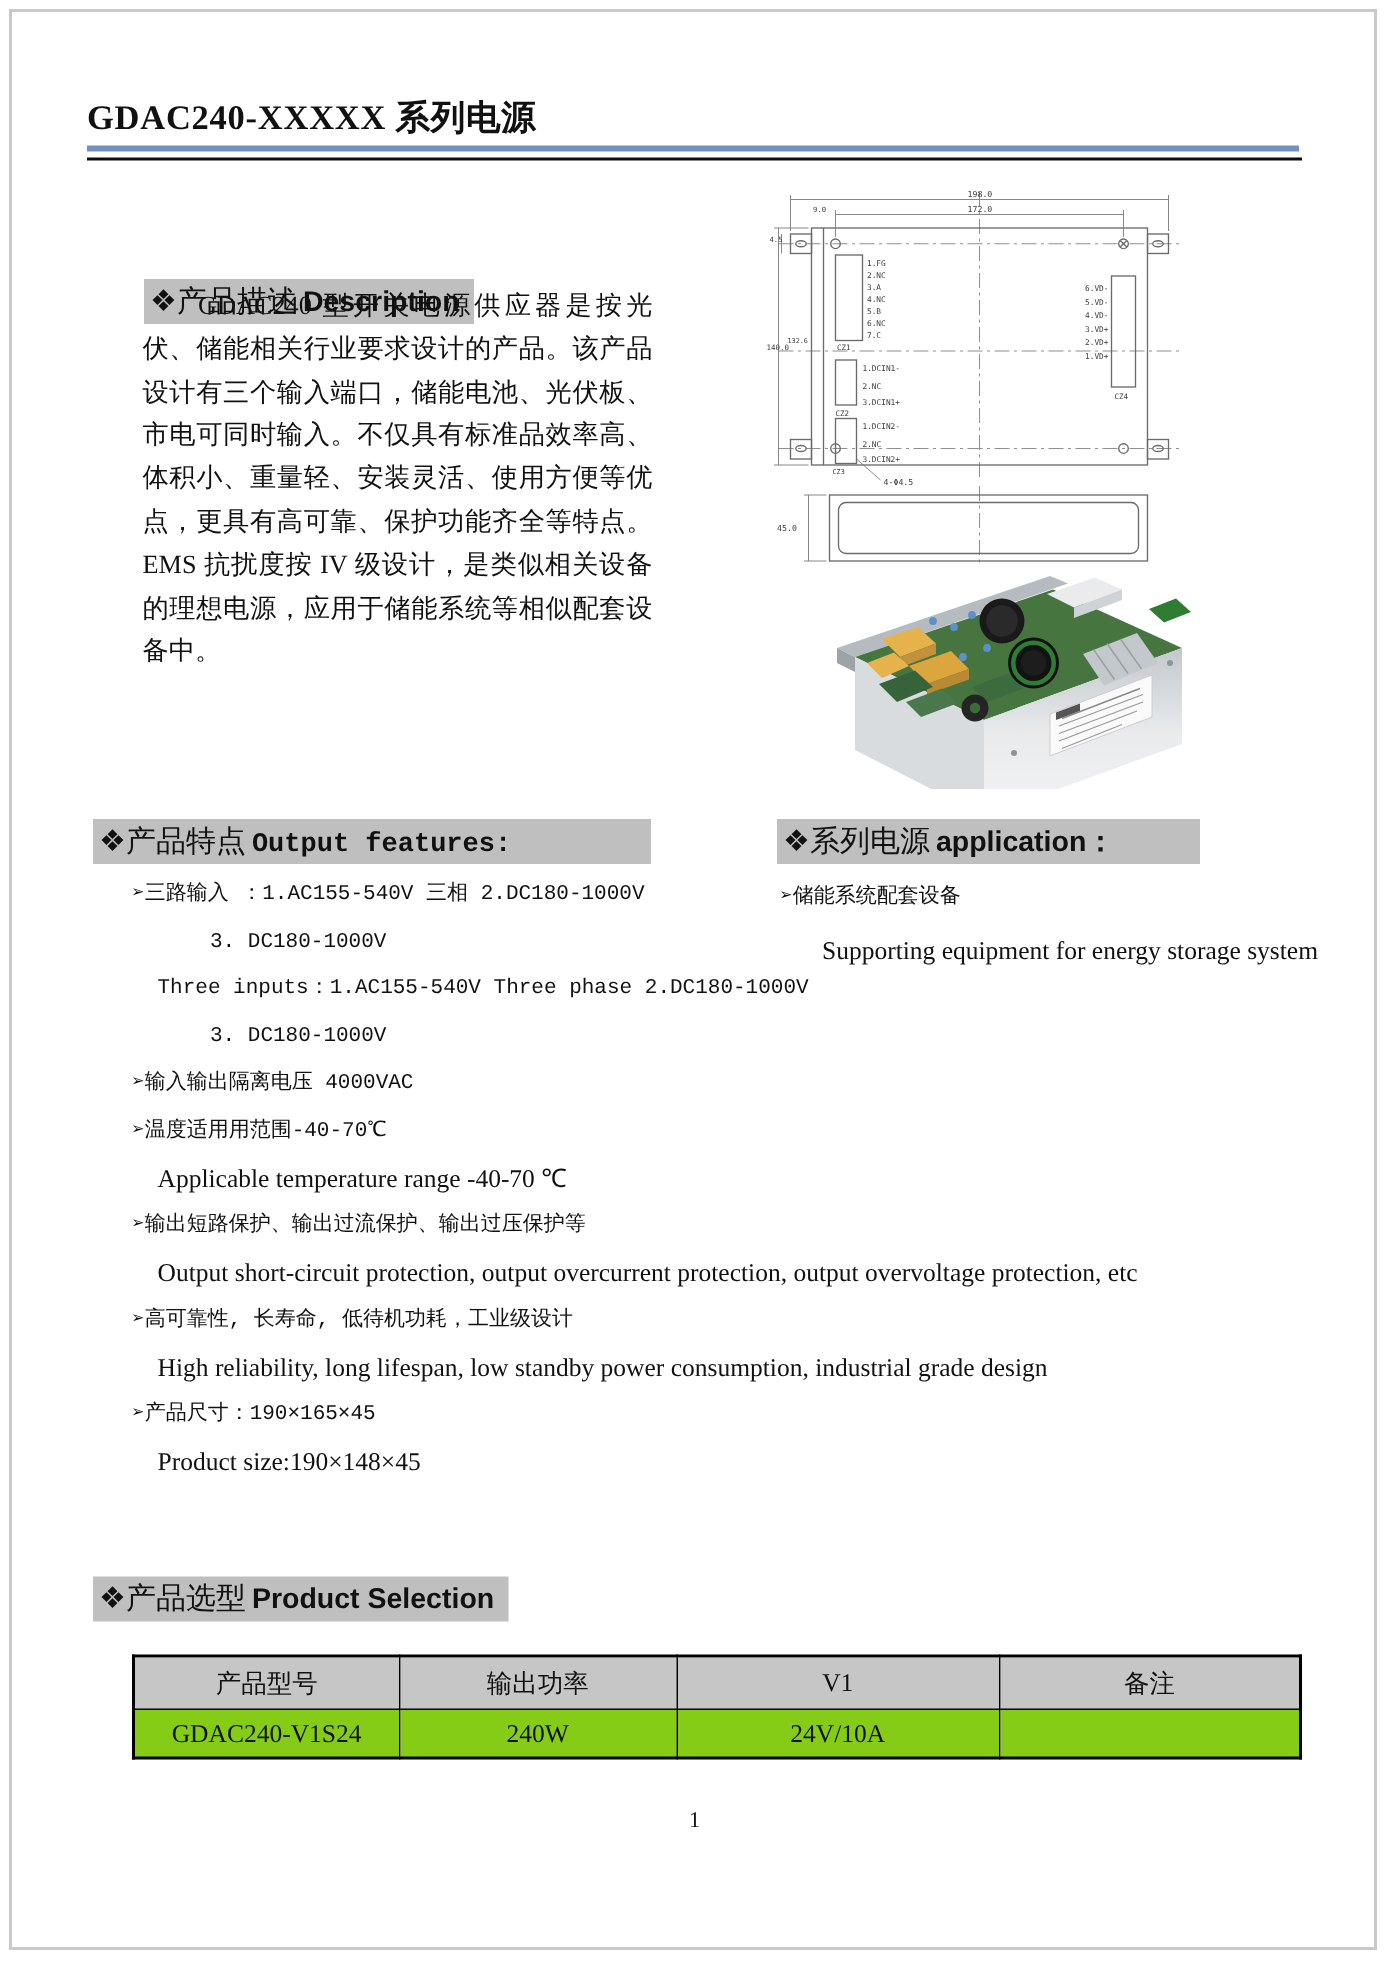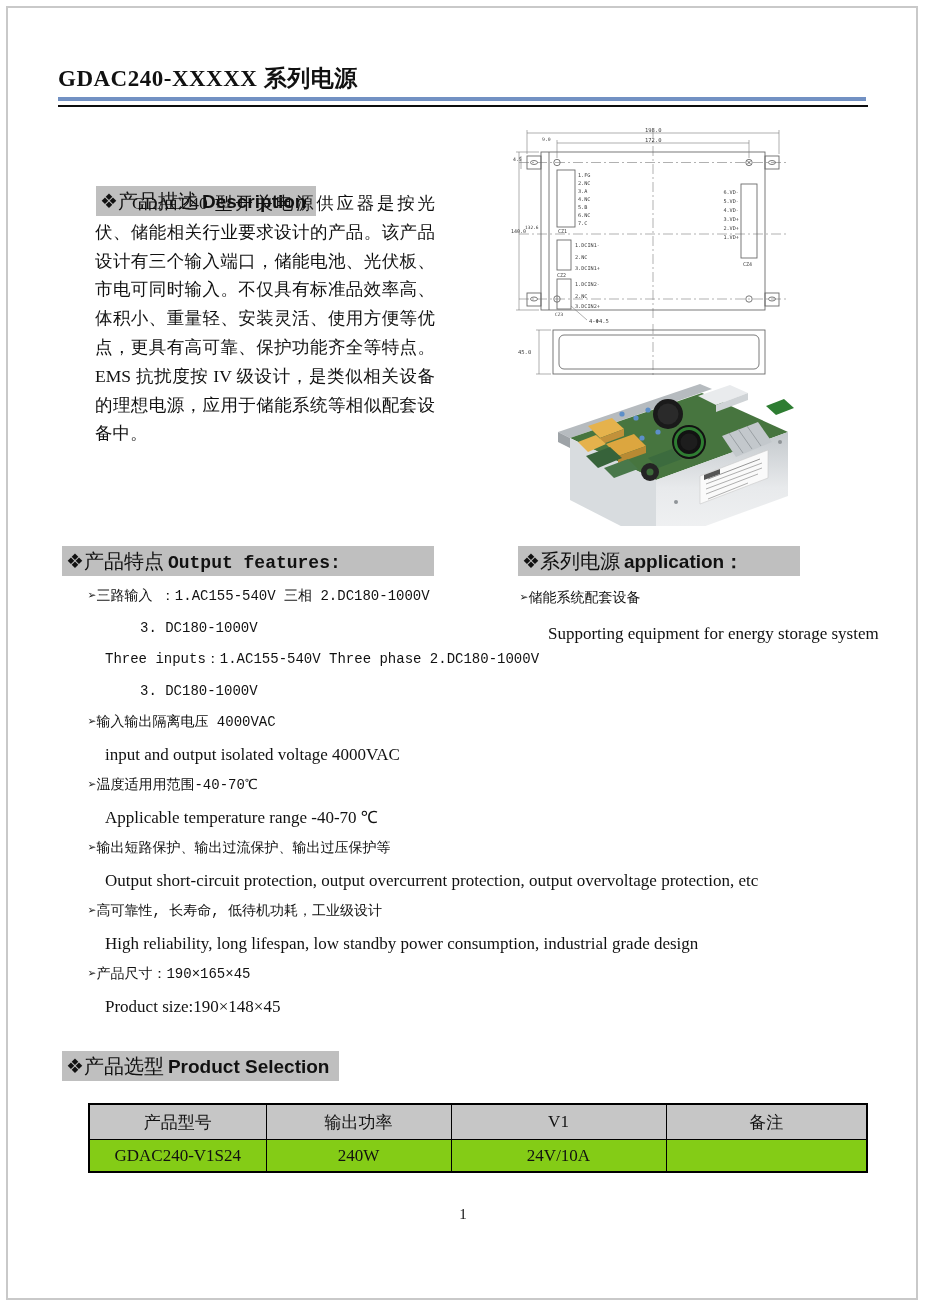--- a/index.html
+++ b/index.html
@@ -238,21 +238,20 @@
   <span class="zh">❖系列电源</span>
   <span class="en">application：</span>
 </div>
 
 <div class="abs feat-list">
   <div class="ln mono i0">➢三路输入 ：1.AC155-540V 三相 2.DC180-1000V</div>
   <div class="ln mono i2">3. DC180-1000V</div>
   <div class="ln mono i1">Three inputs：1.AC155-540V Three phase 2.DC180-1000V</div>
   <div class="ln mono i2">3. DC180-1000V</div>
   <div class="ln mono i0">➢输入输出隔离电压 4000VAC</div>
-  <div class="ln serif i1">input and output isolated voltage 4000VAC</div>
   <div class="ln mono i0">➢温度适用用范围-40-70℃</div>
   <div class="ln serif i1">Applicable temperature range -40-70 ℃</div>
   <div class="ln mono i0">➢输出短路保护、输出过流保护、输出过压保护等</div>
   <div class="ln serif i1">Output short-circuit protection, output overcurrent protection, output overvoltage protection, etc</div>
   <div class="ln mono i0">➢高可靠性, 长寿命, 低待机功耗，工业级设计</div>
   <div class="ln serif i1">High reliability, long lifespan, low standby power consumption, industrial grade design</div>
   <div class="ln mono i0">➢产品尺寸：190×165×45</div>
   <div class="ln serif i1">Product size:190×148×45</div>
 </div>
 

